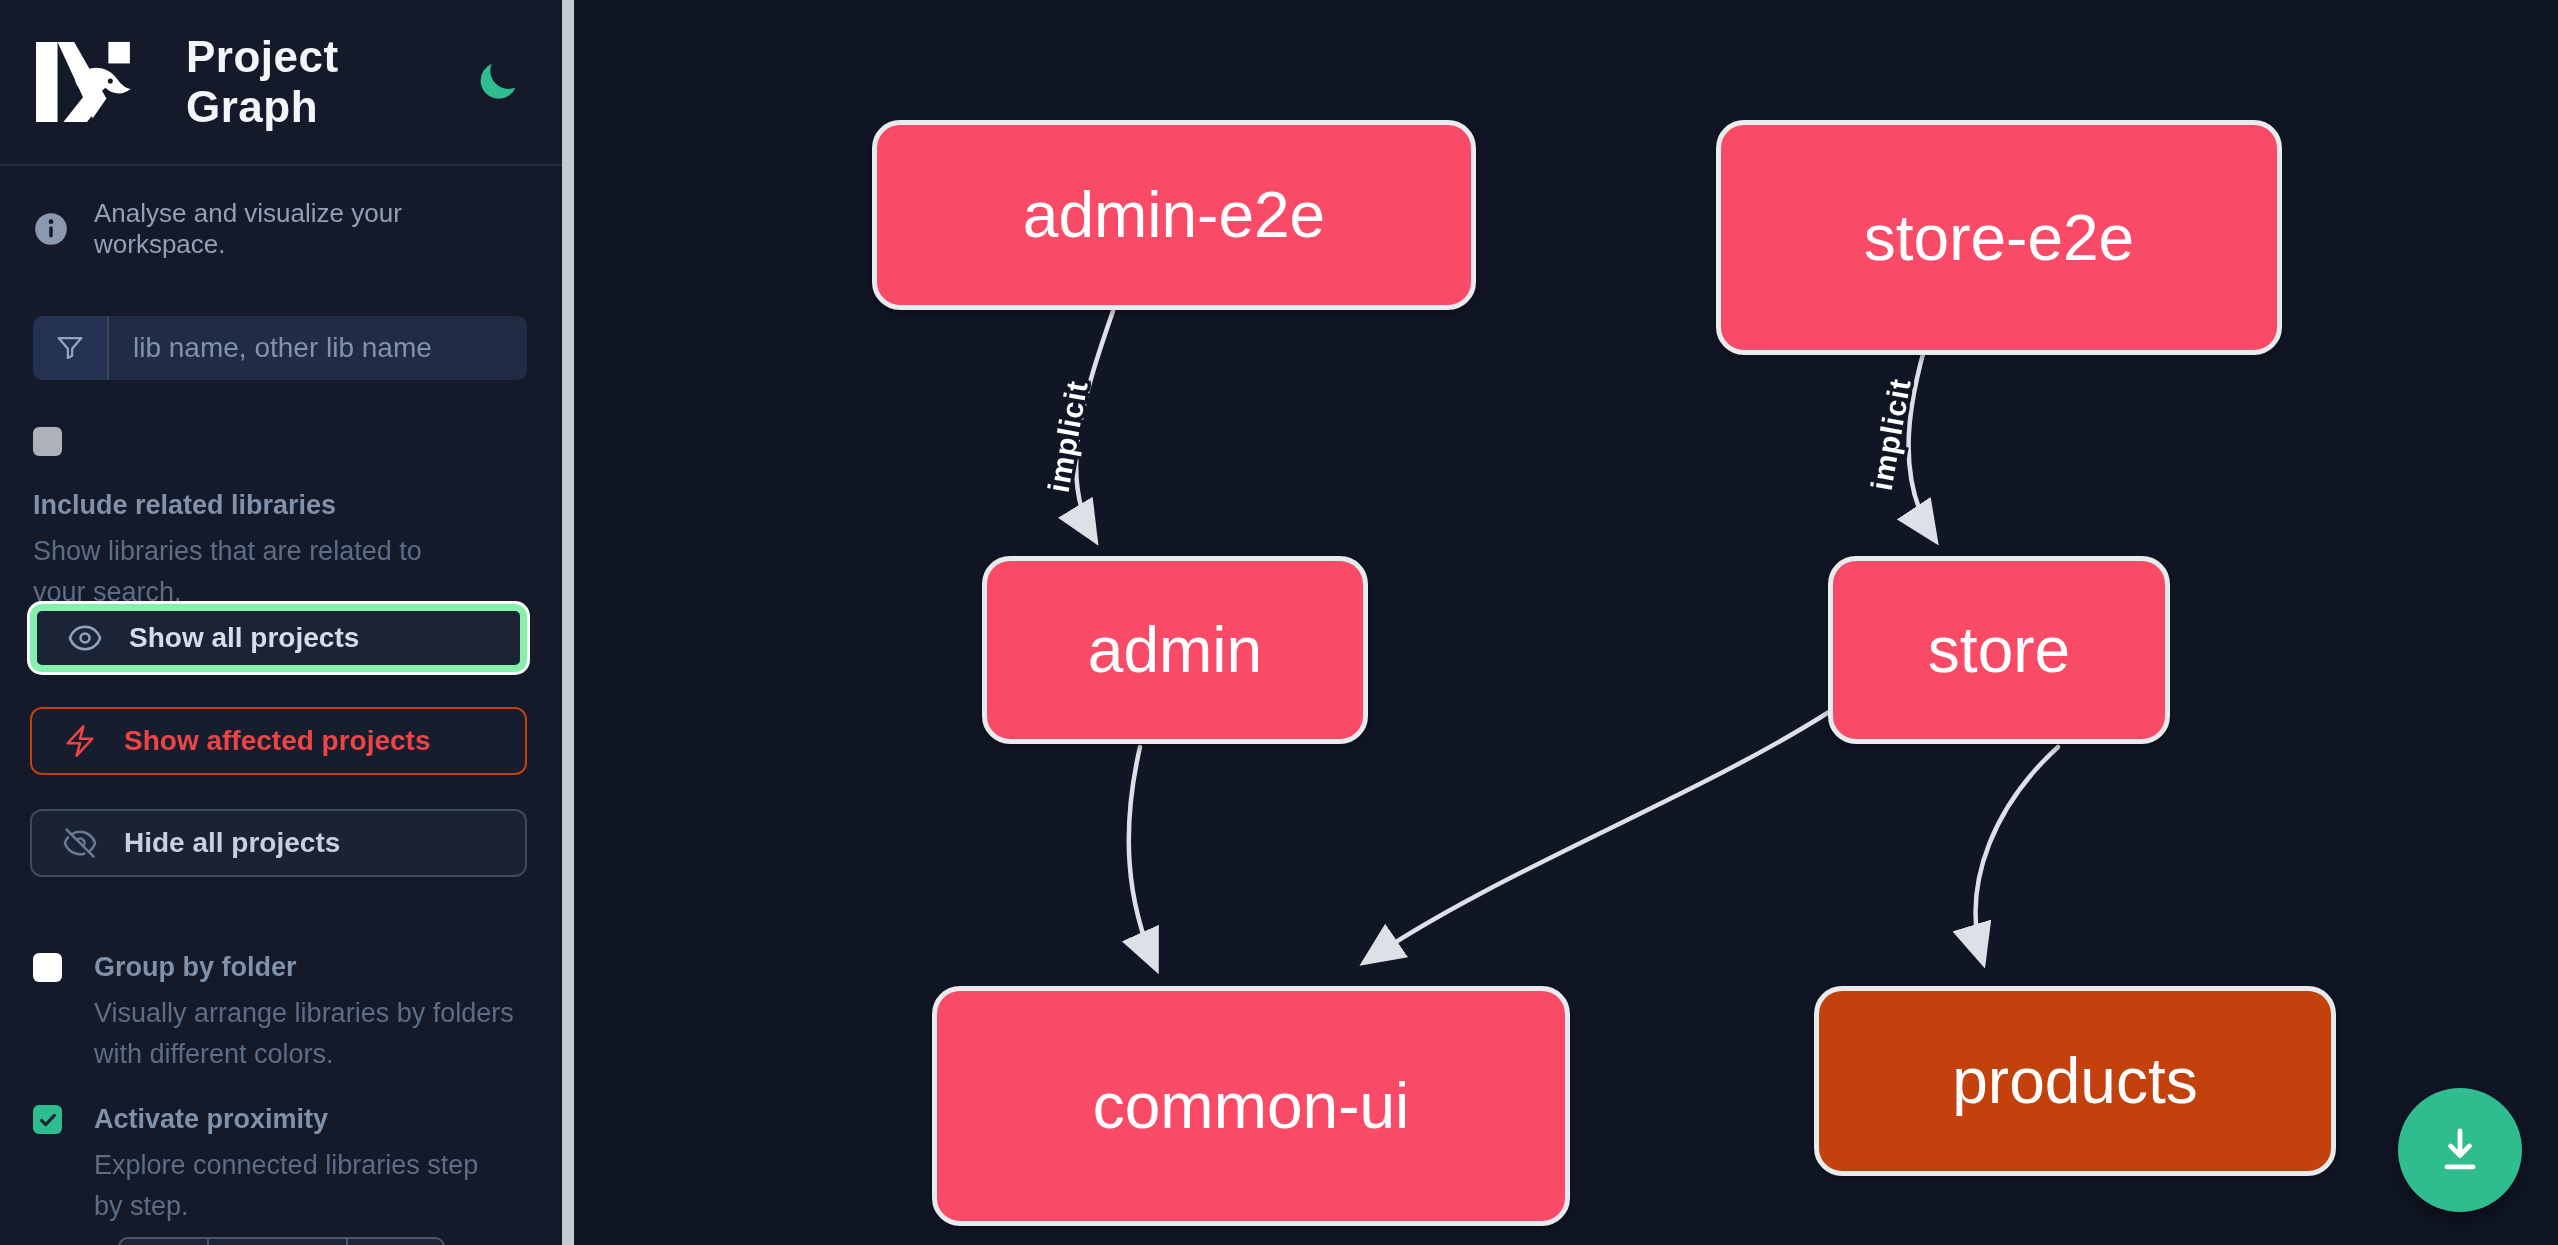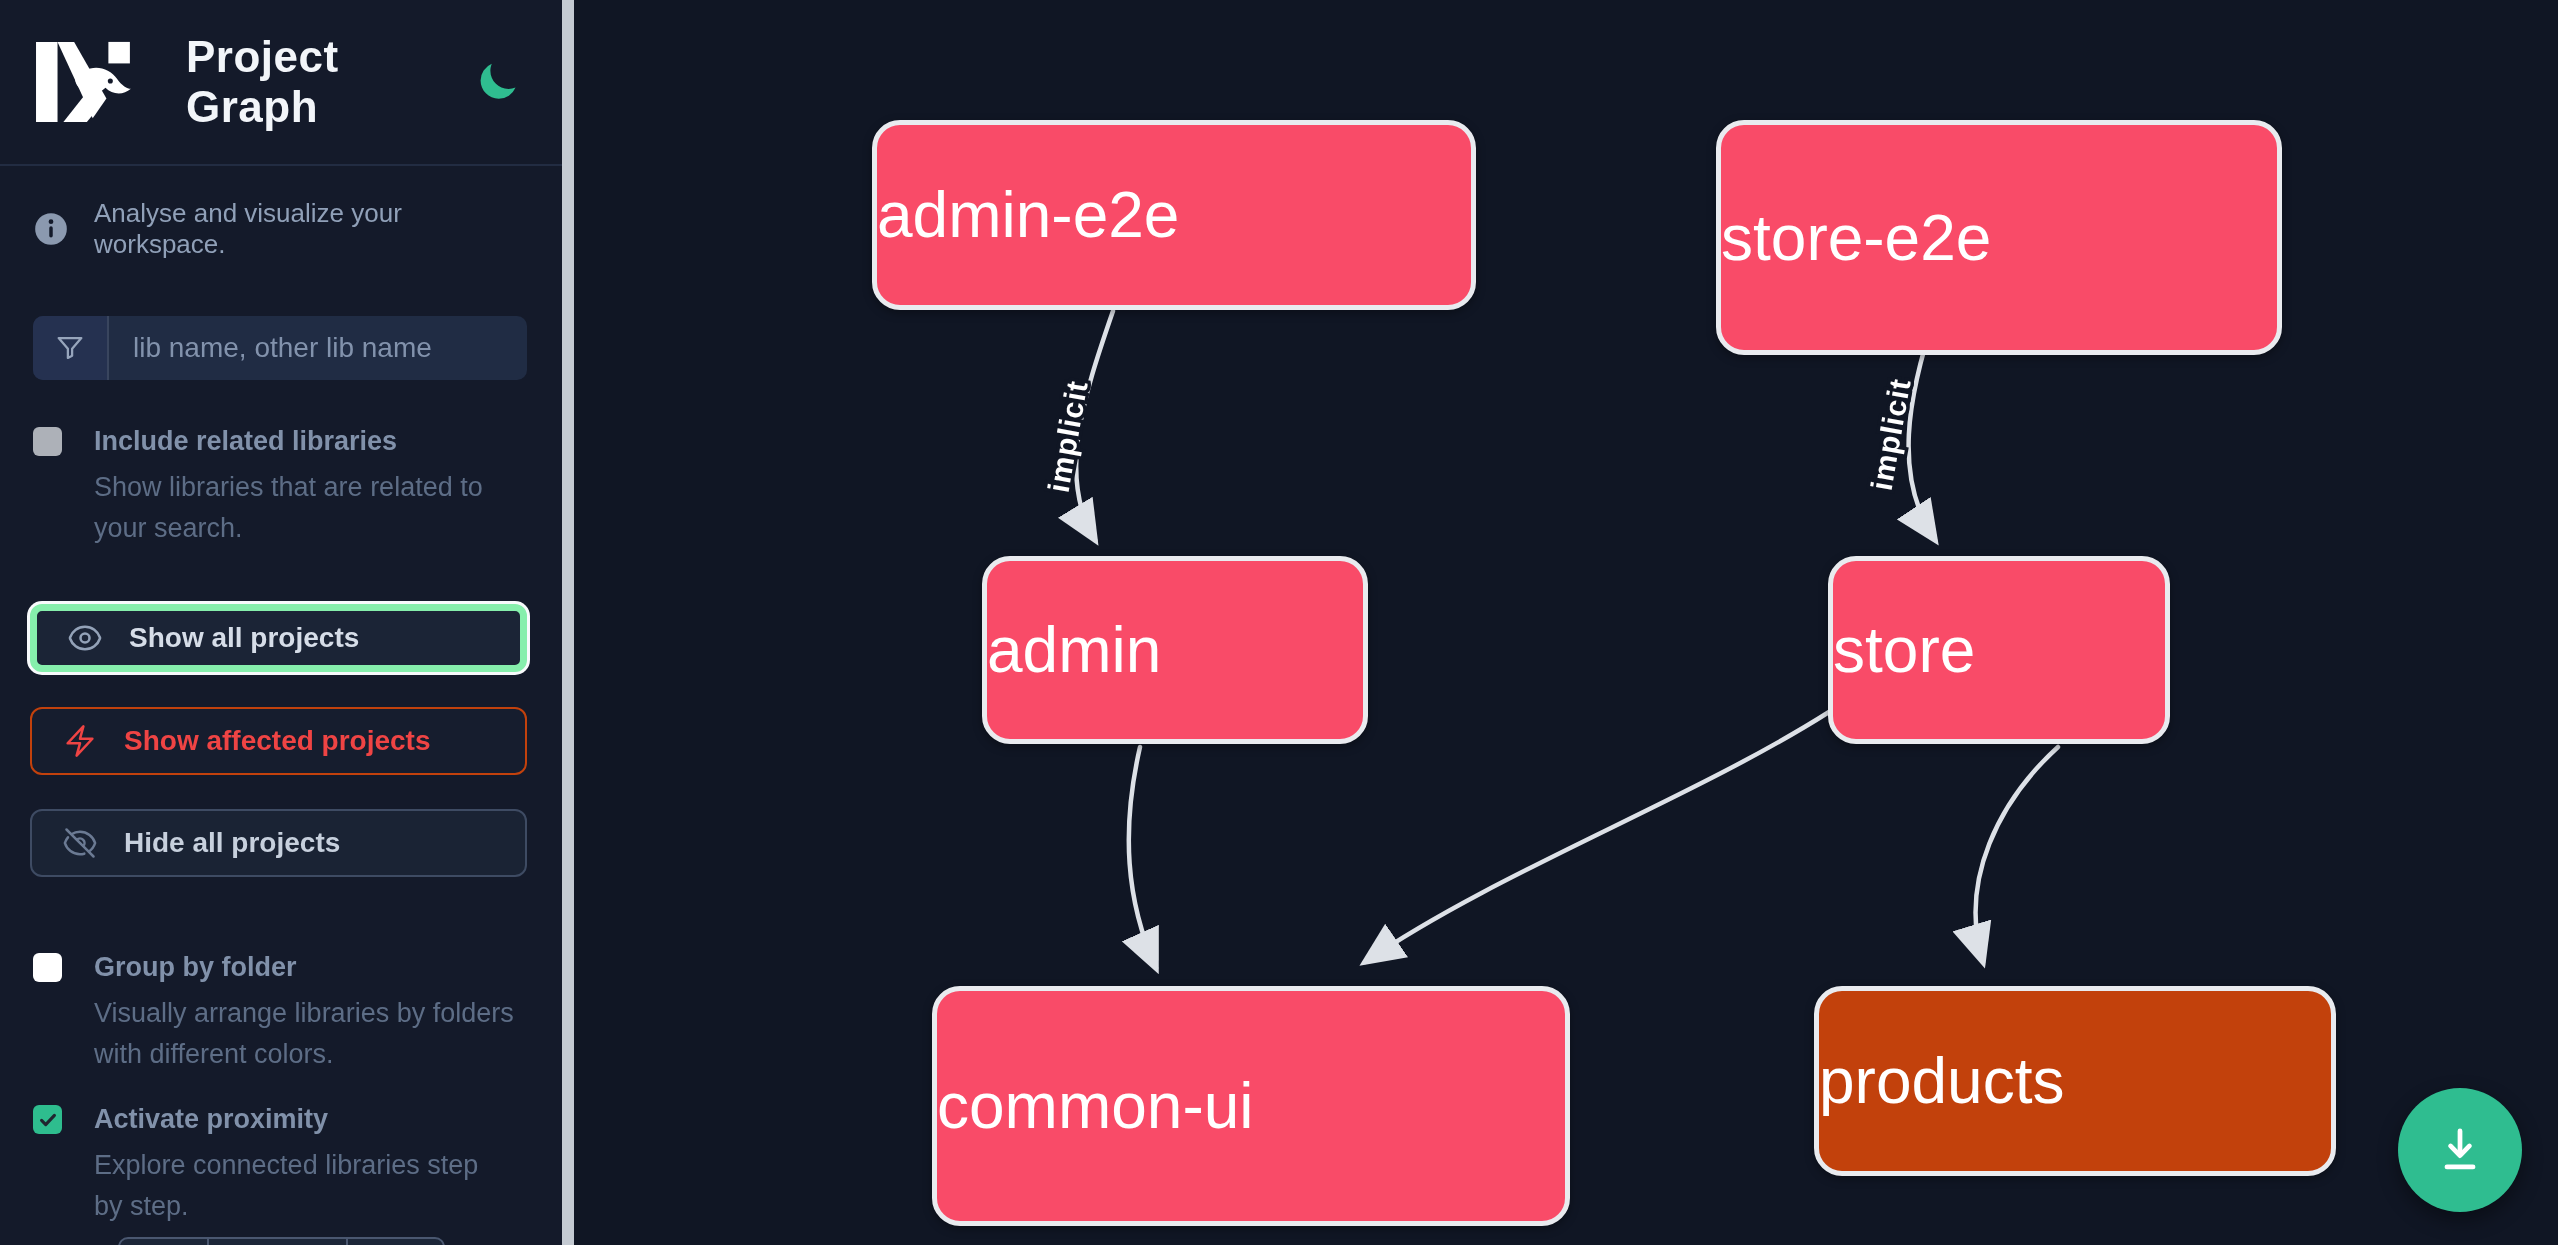--- a/index.html
+++ b/index.html
@@ -51,21 +51,21 @@
            border:2px solid #4a5770;border-radius:10px 10px 0 0;display:flex;box-sizing:border-box;}
   .stepper .seg{height:100%;}
   .stepper .seg+.seg{border-left:2px solid #4a5770;}
 
   
   .edges{position:absolute;left:0;top:0;pointer-events:none;}
   .edges path.edge{stroke:#dde1e7;stroke-width:4.5;fill:none;stroke-linecap:round;pointer-events:stroke;}
   .edge-label{font-family:"Liberation Sans",sans-serif;font-size:30px;font-weight:700;fill:#ffffff;
               stroke:#101624;stroke-width:7px;paint-order:stroke;letter-spacing:1px;}
 
-  .node{position:absolute;display:flex;align-items:center;
+  .node{position:absolute;display:flex;align-items:center;justify-content:center;
         border:5px solid #e9ebef;border-radius:28px;color:#fff;font-size:64px;
         box-shadow:0 3px 10px rgba(0,0,0,.35);cursor:pointer;box-sizing:border-box;}
   .node.affected{background:#f94b68;}
   .node.plain{background:#c2410c;}
 
   .fab{position:absolute;left:2398px;top:1088px;width:124px;height:124px;border-radius:50%;
        background:#2fbd90;display:flex;align-items:center;justify-content:center;
        box-shadow:0 8px 20px rgba(0,0,0,.4);cursor:pointer;}
   .fab svg{width:54px;height:54px;color:#ffffff;}
 </style>
@@ -102,21 +102,21 @@
 
     <div class="search">
       <div class="funnel-box">
         <svg viewBox="0 0 24 24" fill="none" stroke="currentColor" stroke-width="1.6" stroke-linejoin="round">
           <path d="M4 5h16l-6.5 7.5v5L10.5 19v-6.5z"></path>
         </svg>
       </div>
       <input type="text" placeholder="lib name, other lib name" style="">
     </div>
 
-    <div class="cb-row" style="top:424px;">
+    <div class="cb-row" style="top:424px;flex-direction:column;">
       <div class="cb cb-gray"></div>
       <div>
         <div class="cb-label">Include related libraries</div>
         <div class="cb-desc">Show libraries that are related to your search.</div>
       </div>
     </div>
 
     <div class="btn btn-show-all">
       <svg viewBox="0 0 24 24" fill="none" stroke="currentColor" stroke-width="1.7">
         <path d="M2.036 12.322a1.012 1.012 0 010-.639C3.423 7.51 7.36 4.5 12 4.5c4.638 0 8.573 3.007 9.963 7.178.07.207.07.431 0 .639C20.577 16.49 16.64 19.5 12 19.5c-4.638 0-8.573-3.007-9.963-7.178z"></path>

